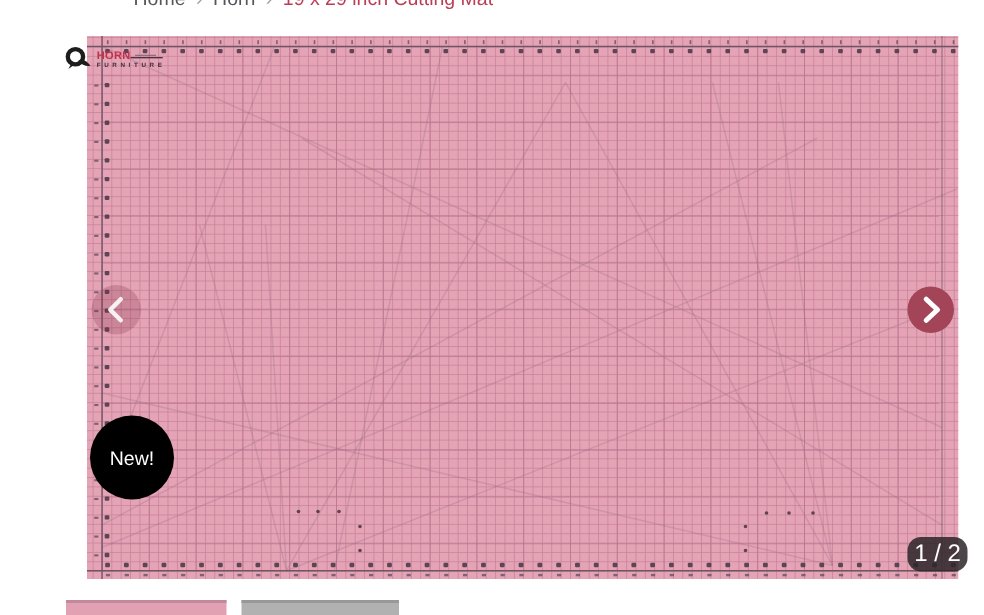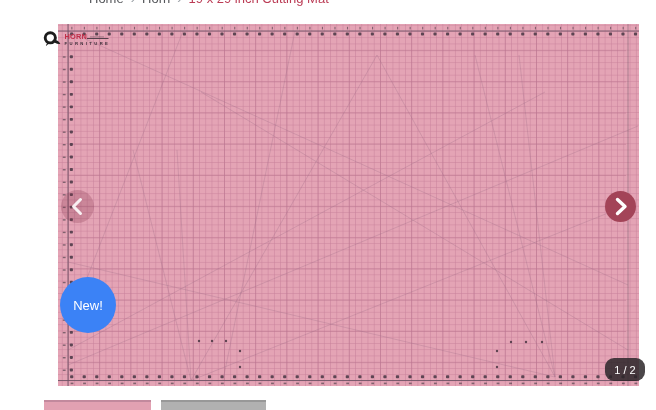--- a/index.html
+++ b/index.html
@@ -300,15 +300,15 @@
     <path d="M7.6,15.1 L5.6,19 L9.2,16.4 Z" fill="#1d1d1d"></path>
   </svg>
 <div class="abs" style="left:60.5px;top:190px;width:33px;height:33px;border-radius:50%;background:rgba(130,52,74,0.26);"></div>
 <svg class="abs" style="left:60.5px;top:190px" width="33" height="33" viewBox="0 0 33 33">
     <polyline points="19.5,9.5 12.5,16.5 19.5,23.5" fill="none" stroke="rgba(255,255,255,0.88)" stroke-width="3" stroke-linecap="round" stroke-linejoin="round"></polyline>
   </svg>
 <div class="abs" style="left:605px;top:191px;width:31px;height:31px;border-radius:50%;background:#a34458;"></div>
 <svg class="abs" style="left:605px;top:191px" width="31" height="31" viewBox="0 0 31 31">
     <polyline points="12.5,8.5 20,15.5 12.5,22.5" fill="none" stroke="#ffffff" stroke-width="3.4" stroke-linecap="round" stroke-linejoin="round"></polyline>
   </svg>
-<div class="abs" style="left:60px;top:277px;width:56px;height:56px;border-radius:50%;background:#3b82f6;color:#fff;font-size:13px;display:flex;align-items:center;justify-content:center;">New!</div>
-<div class="abs" style="left:605px;top:358px;width:40px;height:23px;border-radius:9px;background:rgba(44,38,41,0.85);color:#fff;font-size:11px;display:flex;align-items:center;justify-content:center;">1 / 2</div>
+<div class="abs" style="left:60px;top:277px;width:56px;height:56px;border-radius:50%;background:#000000;color:#fff;font-size:13px;display:flex;align-items:center;justify-content:center;">New!</div>
+<div class="abs" style="left:605px;top:358px;width:40px;height:23px;border-radius:9px;background:rgba(44,38,41,0.85);color:#fff;font-size:16px;display:flex;align-items:center;justify-content:center;">1 / 2</div>
 <div class="abs" style="left:43.5px;top:400px;width:107px;height:10px;background:#e2a1b2;border-top:2px solid #c2899d;"></div>
 <div class="abs" style="left:161px;top:400px;width:105px;height:10px;background:#b1b1b1;border-top:2px solid #989898;"></div>
 </body></html>

